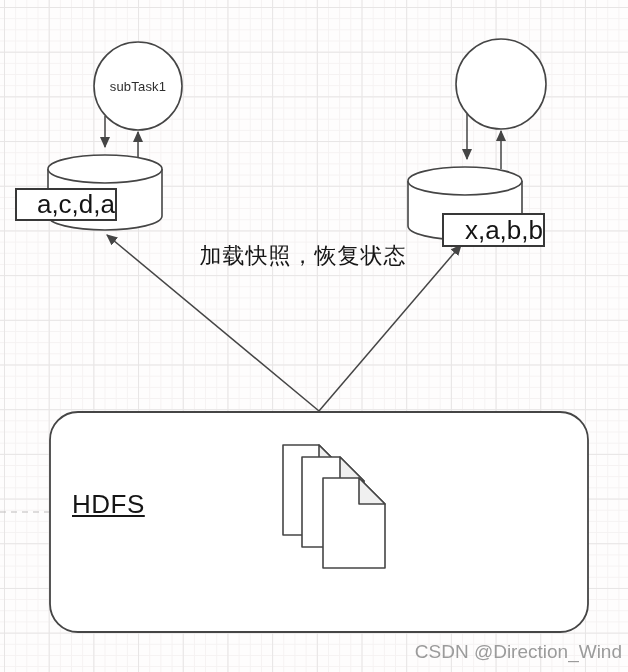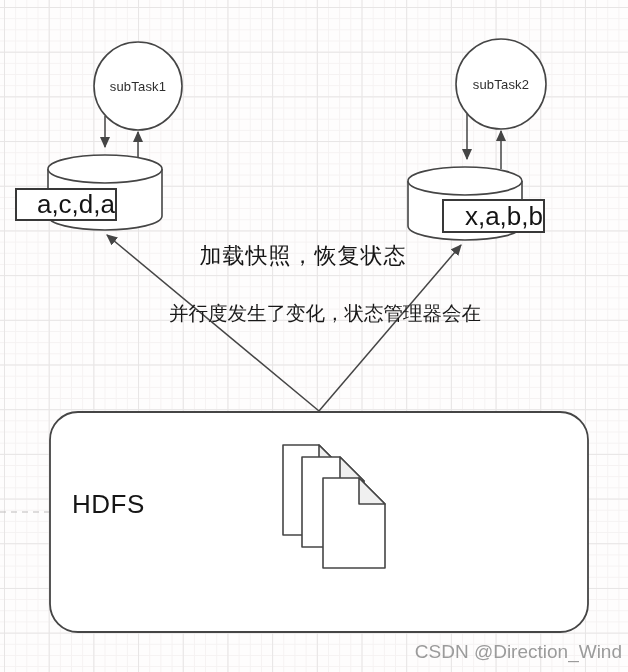--- a/index.html
+++ b/index.html
@@ -29,21 +29,21 @@
     color:#141414;font-size:26px;box-sizing:border-box;
   }
   .headline{
     width:310px;text-align:center;
     color:#161616;font-size:22px;letter-spacing:1px;white-space:nowrap;
   }
   .note{
     width:340px;text-align:center;
     color:#191919;font-size:19.5px;line-height:23px;white-space:nowrap;
   }
-  .hdfs-label{color:#161616;font-size:26px;letter-spacing:0.5px;}
+  .hdfs-label{color:#161616;font-size:26px;letter-spacing:0.5px;text-decoration:underline;}
   .watermark{color:#9b9b9b;font-size:19px;white-space:nowrap;}
 </style>
 </head>
 <body>
 
 <div class="canvas">
 
   <svg class="shapes" width="628" height="672" viewBox="0 0 628 672">
     <defs>
       <marker id="ah" viewBox="0 0 10 10" refX="9" refY="5" markerWidth="7.5" markerHeight="7.5" orient="auto-start-reverse">
@@ -94,33 +94,31 @@
       <line x1="501" y1="169" x2="501" y2="131" marker-end="url(#ah)"></line>
       <line x1="319" y1="411" x2="107" y2="235" marker-end="url(#ah)"></line>
       <line x1="319" y1="411" x2="461" y2="245" marker-end="url(#ah)"></line>
     </g>
 
     <line x1="0" y1="512" x2="49" y2="512" stroke="#bdbbbb" stroke-width="1.2" stroke-dasharray="6,5"></line>
   </svg>
 
   <div class="abs node-label" style="left:94px;top:42px;width:88px;height:88px;">subTask1</div>
 
-  <div class="abs node-label" style="left:456px;top:39px;width:90px;height:90px;">subTask2</div>
 
   <div class="abs state-box" style="left:15px;top:188px;width:102px;height:33px;">
     <span>a,c,d,a</span>
   </div>
 
-  <div class="abs state-box" style="left:442px;top:199px;width:103px;height:34px;padding-left:41px;">
+  <div class="abs state-box" style="left:442px;top:213px;width:103px;height:34px;padding-left:41px;">
     <span>x,a,b,b</span>
   </div>
 
   <div class="abs headline" style="left:148px;top:241px;">加载快照，恢复状态</div>
 
   <div class="abs note" style="left:155px;top:302px;">
-    <div>并行度发生了变化，状态管理器会在</div>
   </div>
 
   <div class="abs hdfs-label" style="left:72px;top:489px;">HDFS</div>
 
   <div class="abs watermark" style="right:6px;top:641px;">CSDN @Direction_Wind</div>
 
 </div>
 
 </body></html>

